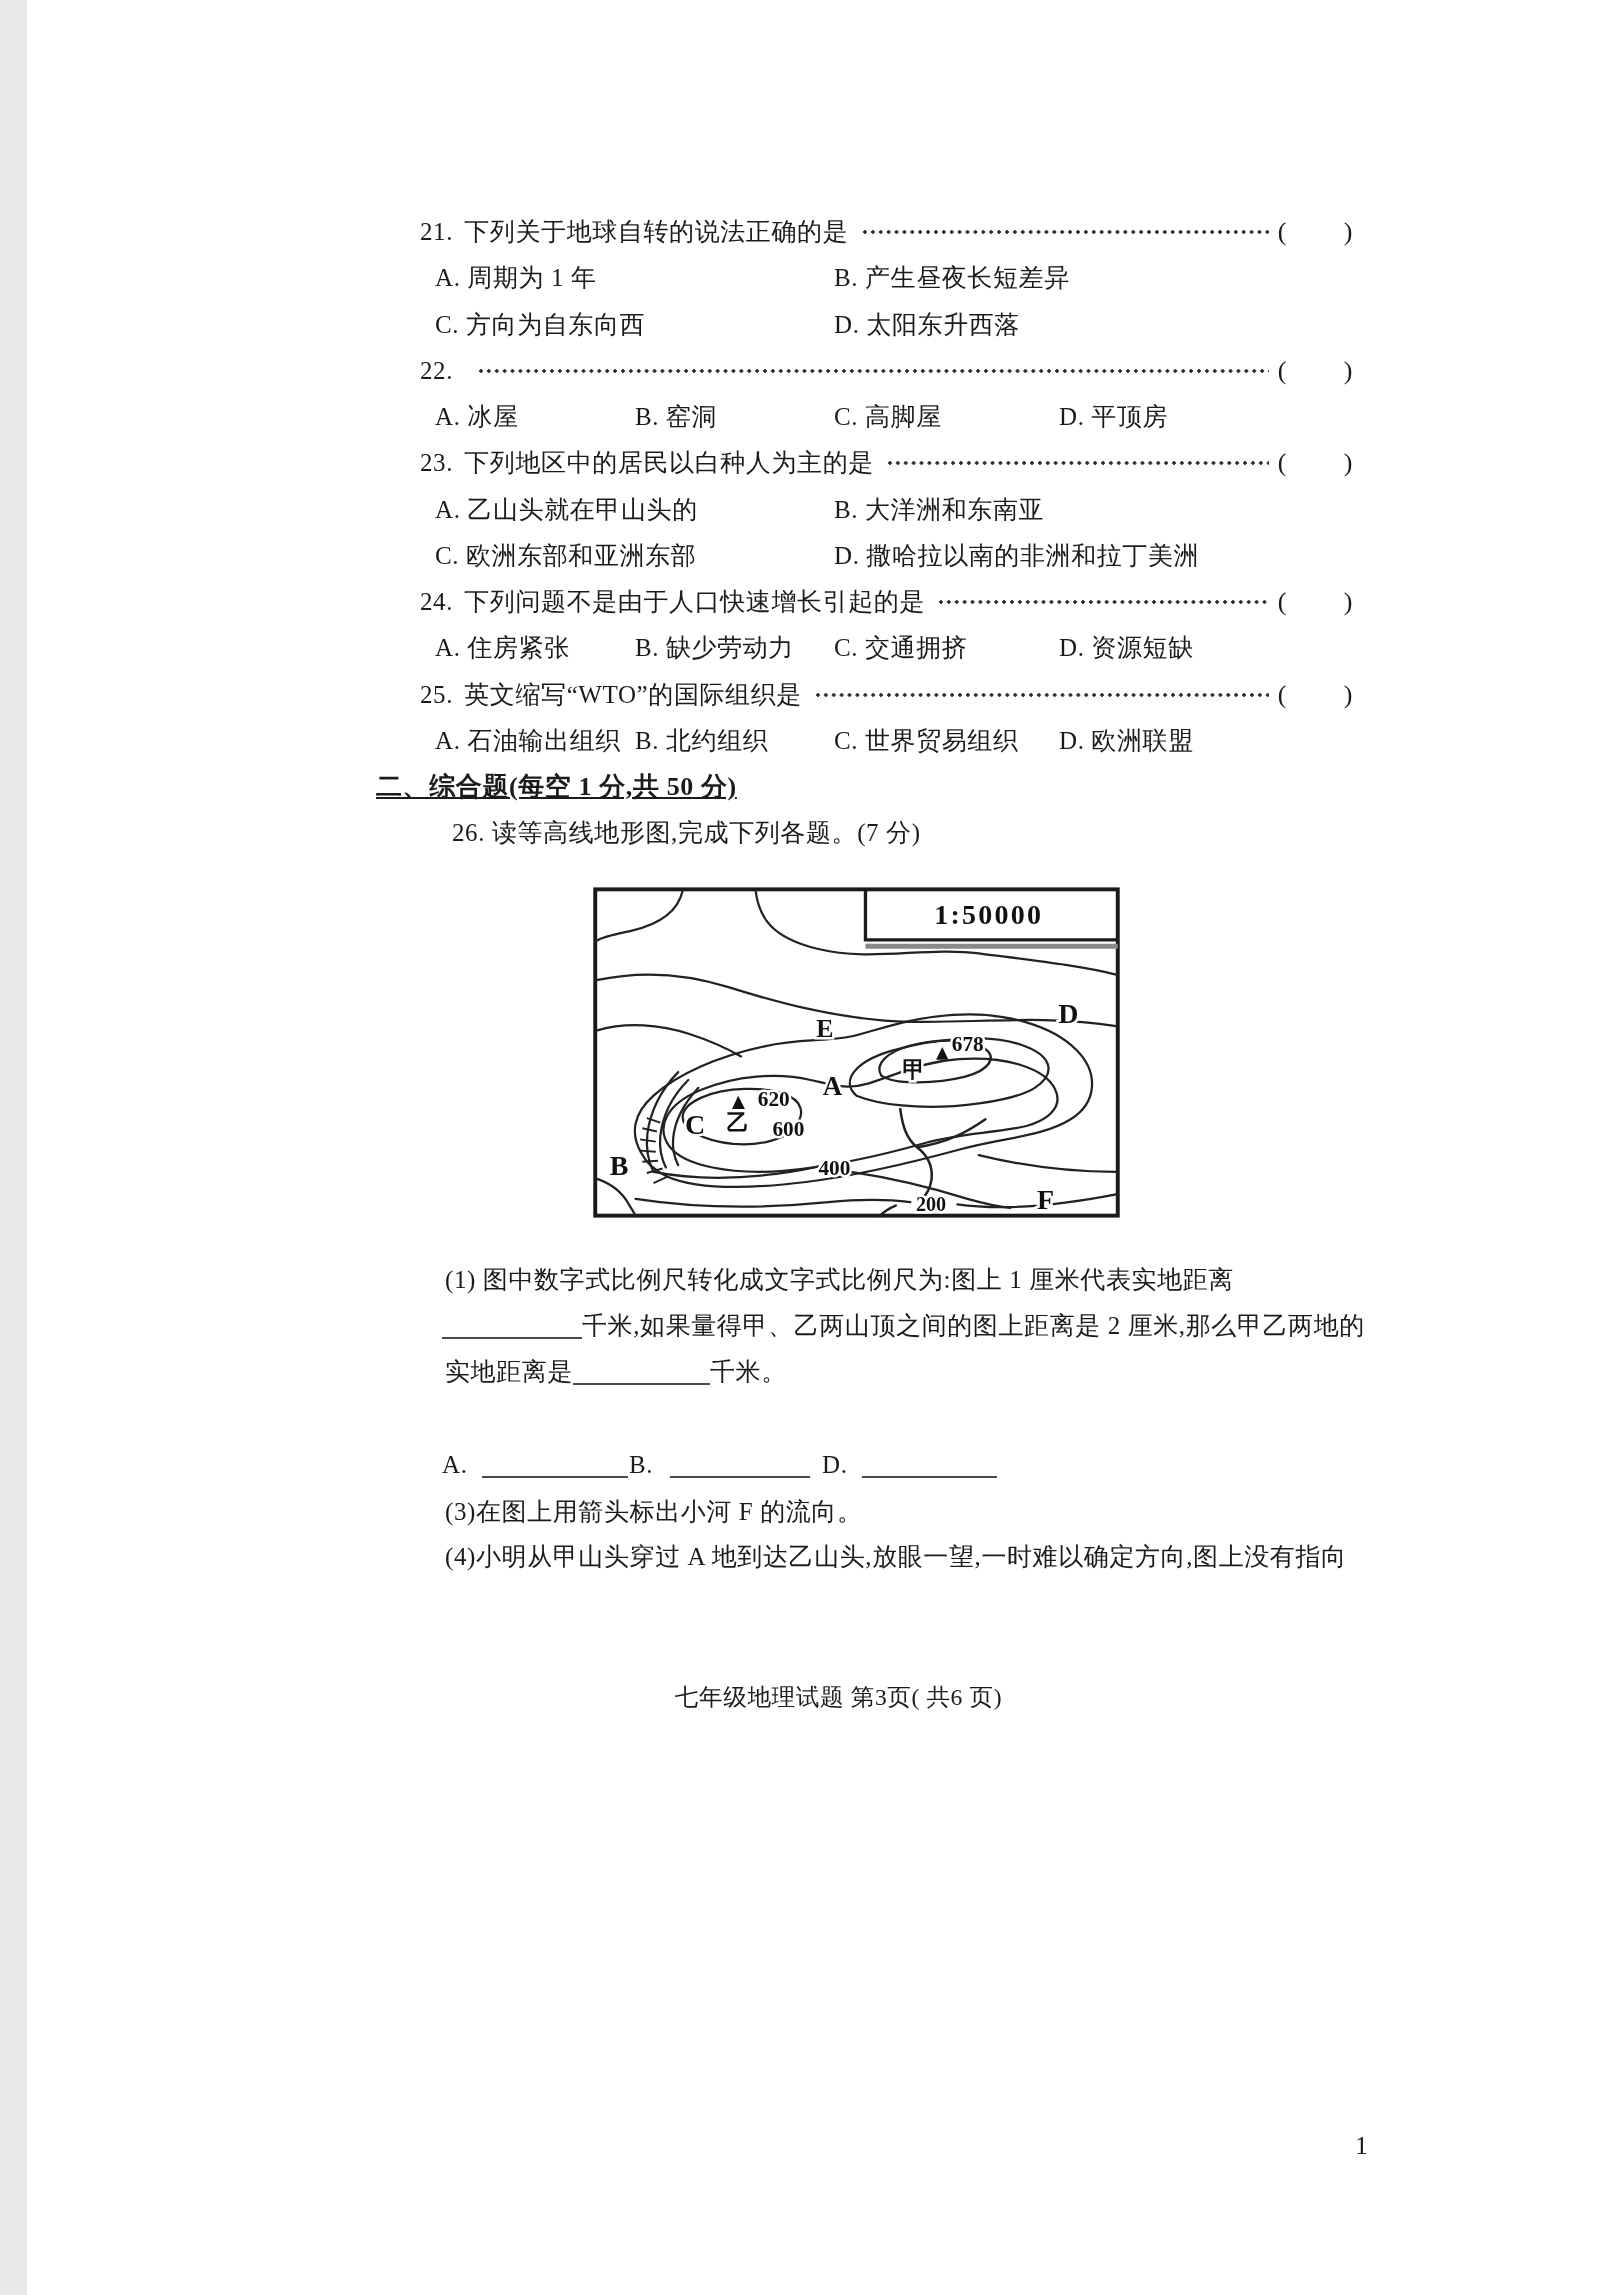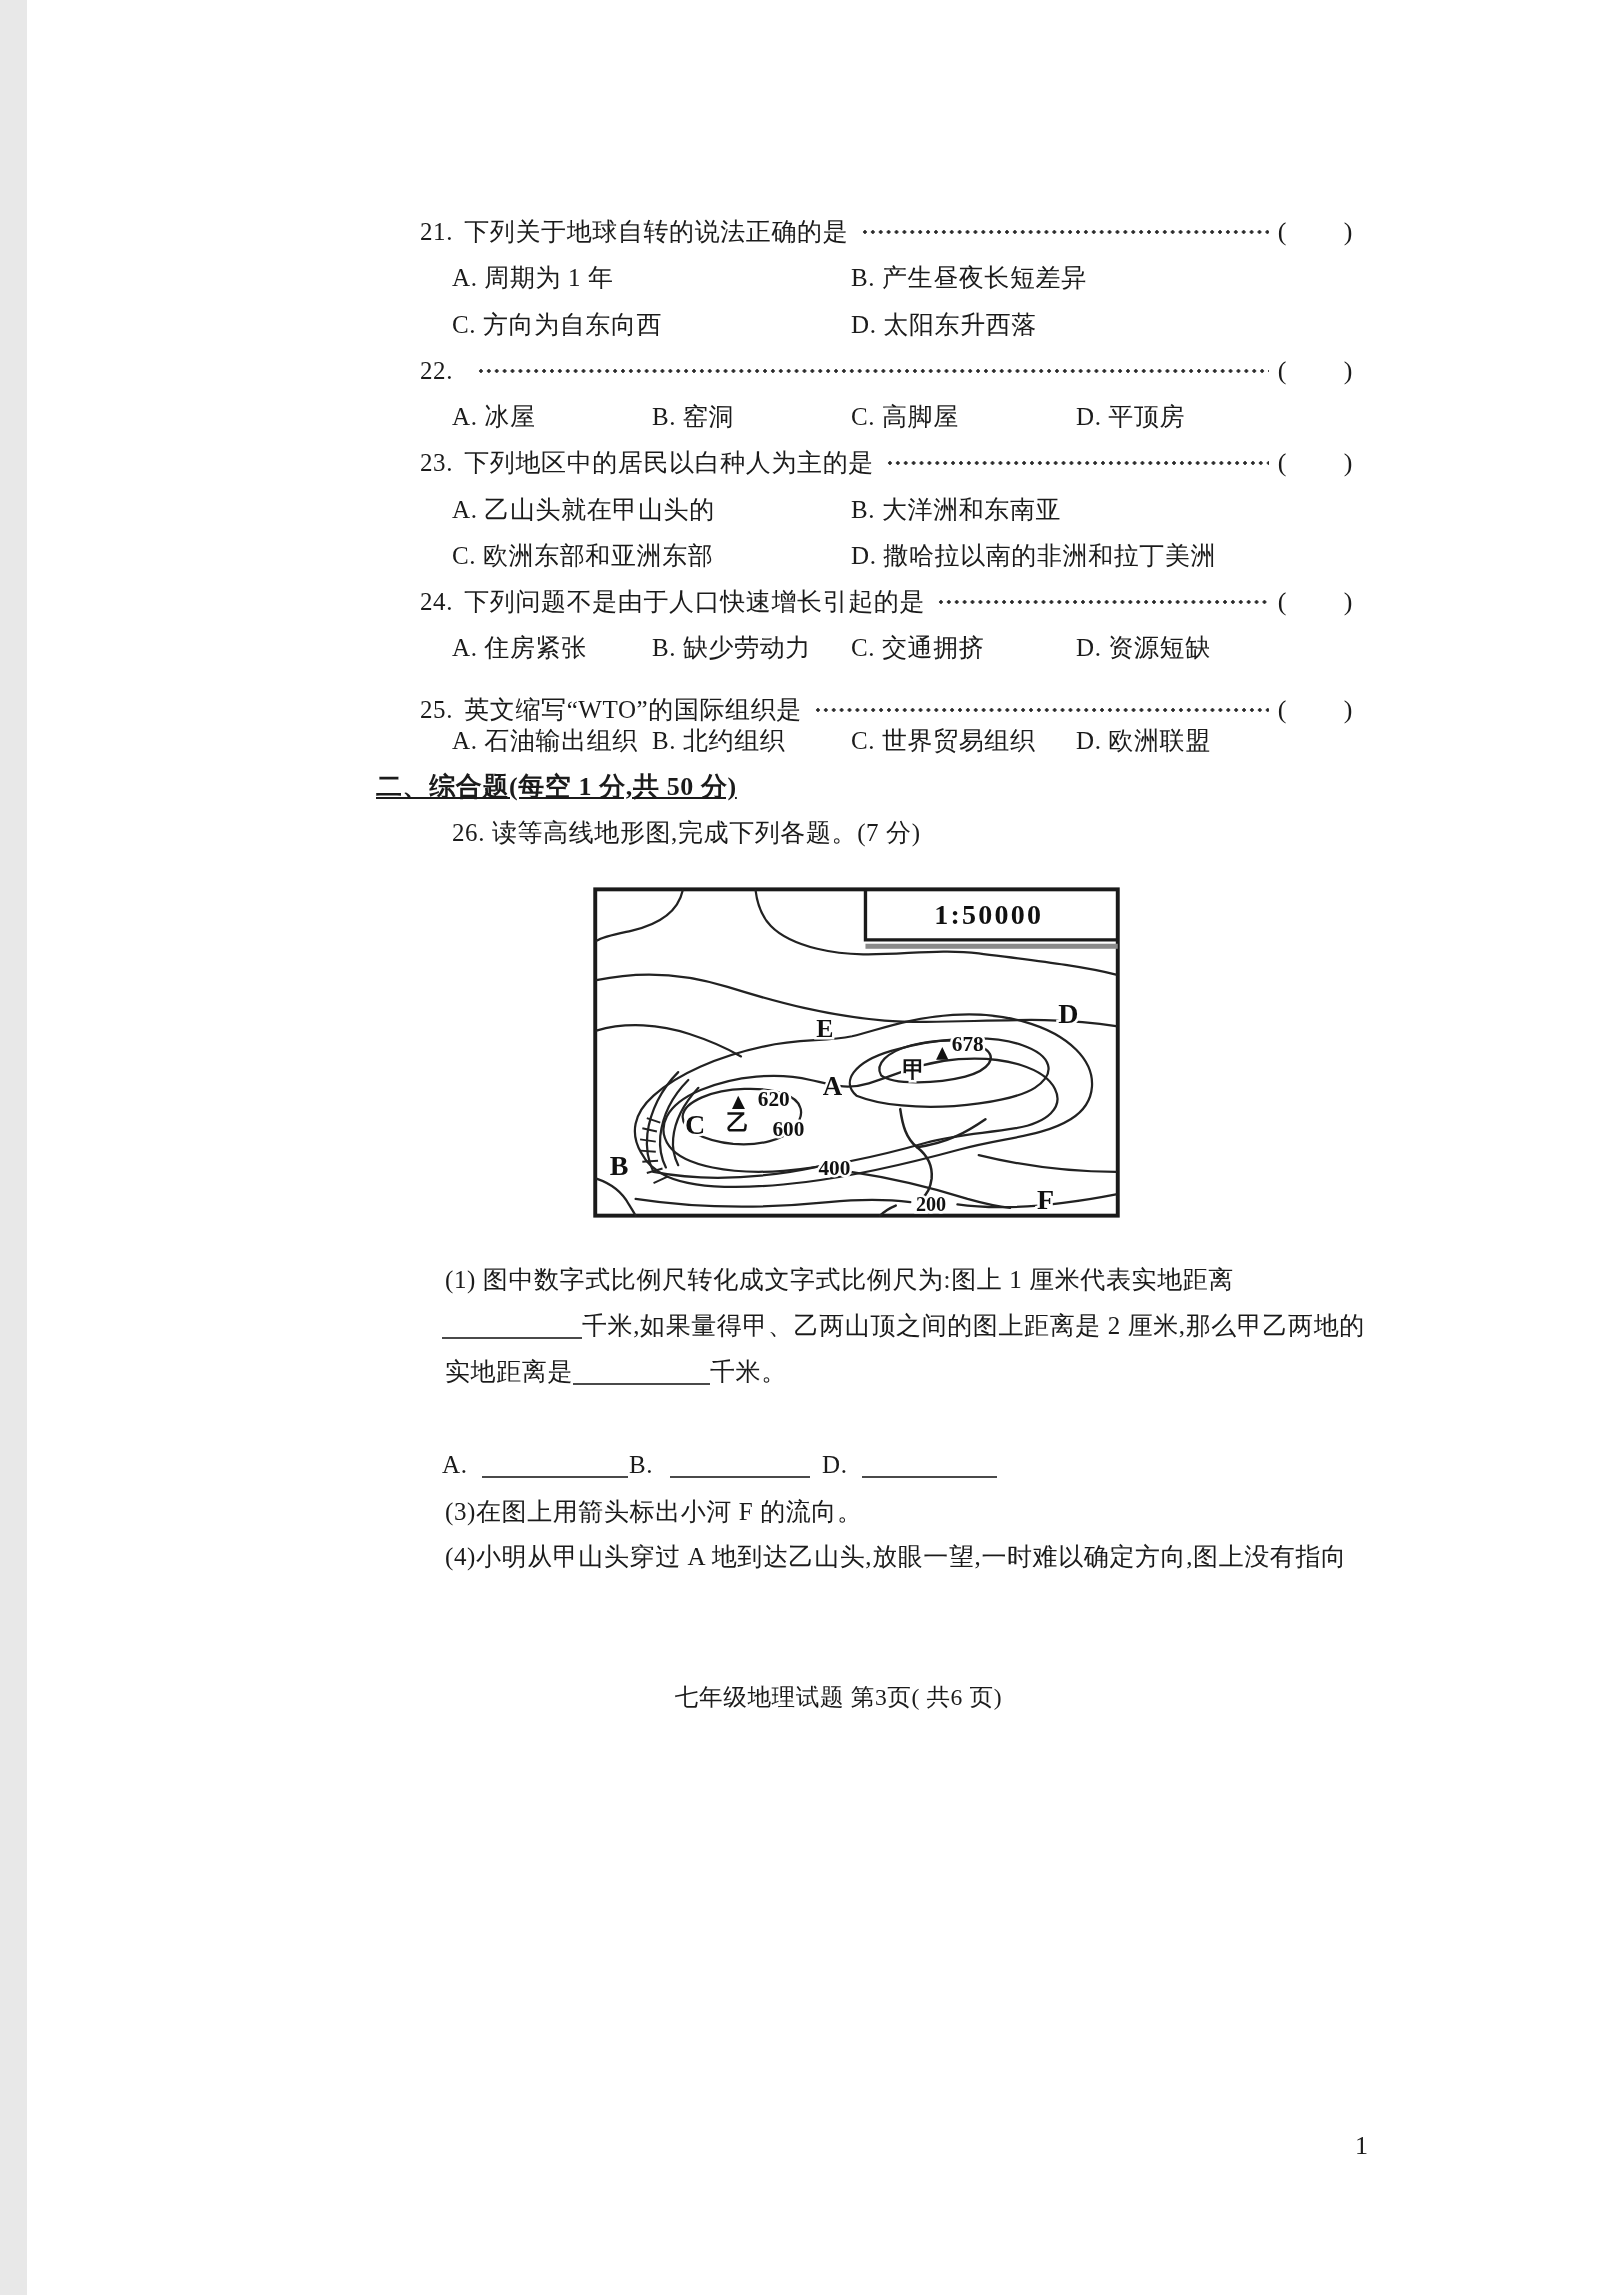--- a/index.html
+++ b/index.html
@@ -15,21 +15,21 @@
   .row{position:absolute;height:35px;font-size:25px;line-height:35px;white-space:nowrap;letter-spacing:0.6px;}
   .qrow{left:393px;width:933px;display:flex;align-items:center;}
   .qnum{flex:none;margin-right:11.2px;}
   .qtext{flex:none;}
   .leader{
     flex:1;height:35px;margin:0 9px 0 12.3px;
     background-image:radial-gradient(circle,#2a2a2a 1.5px,transparent 1.9px);
     background-size:7.9px 7.9px;background-repeat:repeat-x;background-position:left center;
   }
   .bracket{flex:none;white-space:pre;font-size:26px;}
-  .optrow{left:393px;width:933px;}
+  .optrow{left:376px;width:933px;}
   .opt{position:absolute;top:0;}
   .colA{left:32px}.colB{left:232px}.colC{left:431px}.colD{left:656px}
   .para{left:418px;width:911px;}
   .sechdr{left:349px;font-weight:bold;font-size:26px;text-decoration:underline;}
   .blank{display:inline-block;border-bottom:2.8px solid #4a4a4a;height:25px;vertical-align:-4.5px;}
   .w250{width:140px}.w245{width:137px}.w260{width:146px}.w240{width:135px}.w265{width:149px}
   .b2grp{position:absolute;top:0;}
   .footer{left:0;right:0;text-align:center;font-size:23.6px;}
   .pagenum{font-size:26px;}
   svg text{font-family:"Liberation Serif","DejaVu Serif",serif;}
@@ -87,21 +87,21 @@
     <span class="leader"></span>
     <span class="bracket">(        )</span>
   </div>
   <div class="row optrow" style="top:630px">
     <span class="opt colA">A. 住房紧张</span>
     <span class="opt colB">B. 缺少劳动力</span>
     <span class="opt colC">C. 交通拥挤</span>
     <span class="opt colD">D. 资源短缺</span>
   </div>
 
-  <div class="row qrow" style="top:692px">
+  <div class="row qrow" style="top:677px">
     <span class="qnum">25.</span>
     <span class="qtext">英文缩写“WTO”的国际组织是</span>
     <span class="leader"></span>
     <span class="bracket">(        )</span>
   </div>
   <div class="row optrow" style="top:723px">
     <span class="opt colA">A. 石油输出组织</span>
     <span class="opt colB">B. 北约组织</span>
     <span class="opt colC">C. 世界贸易组织</span>
     <span class="opt colD">D. 欧洲联盟</span>

